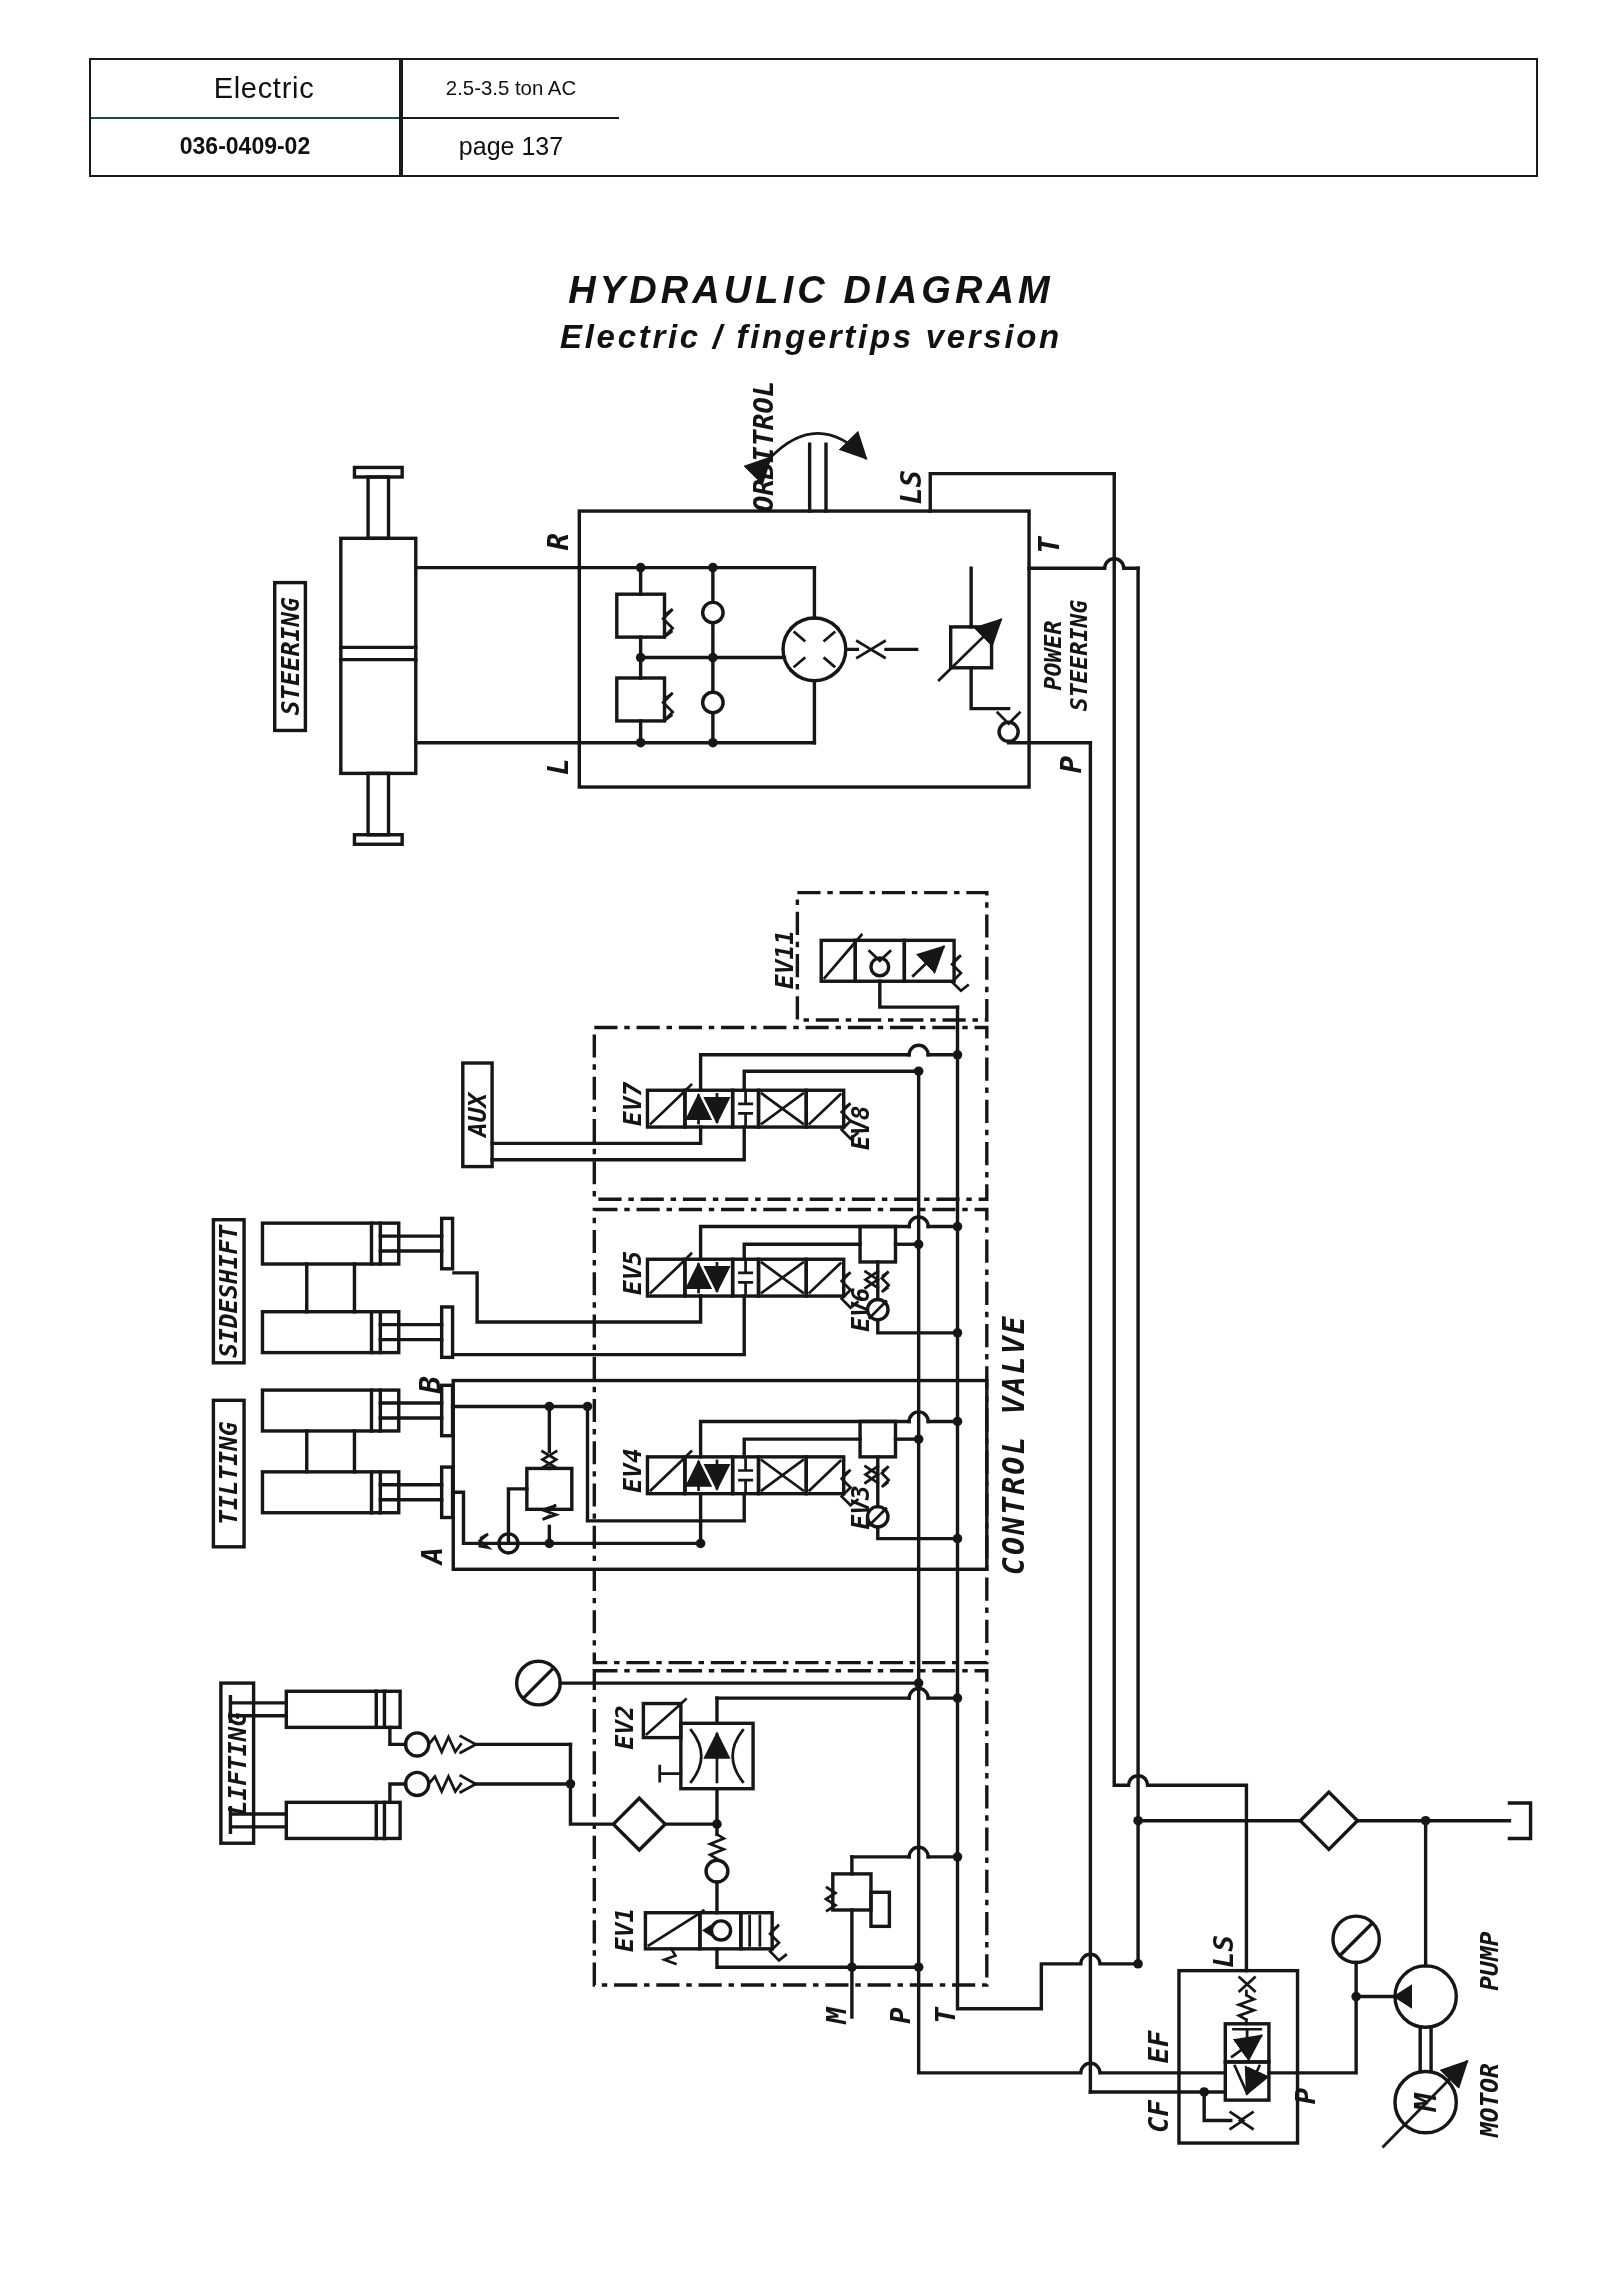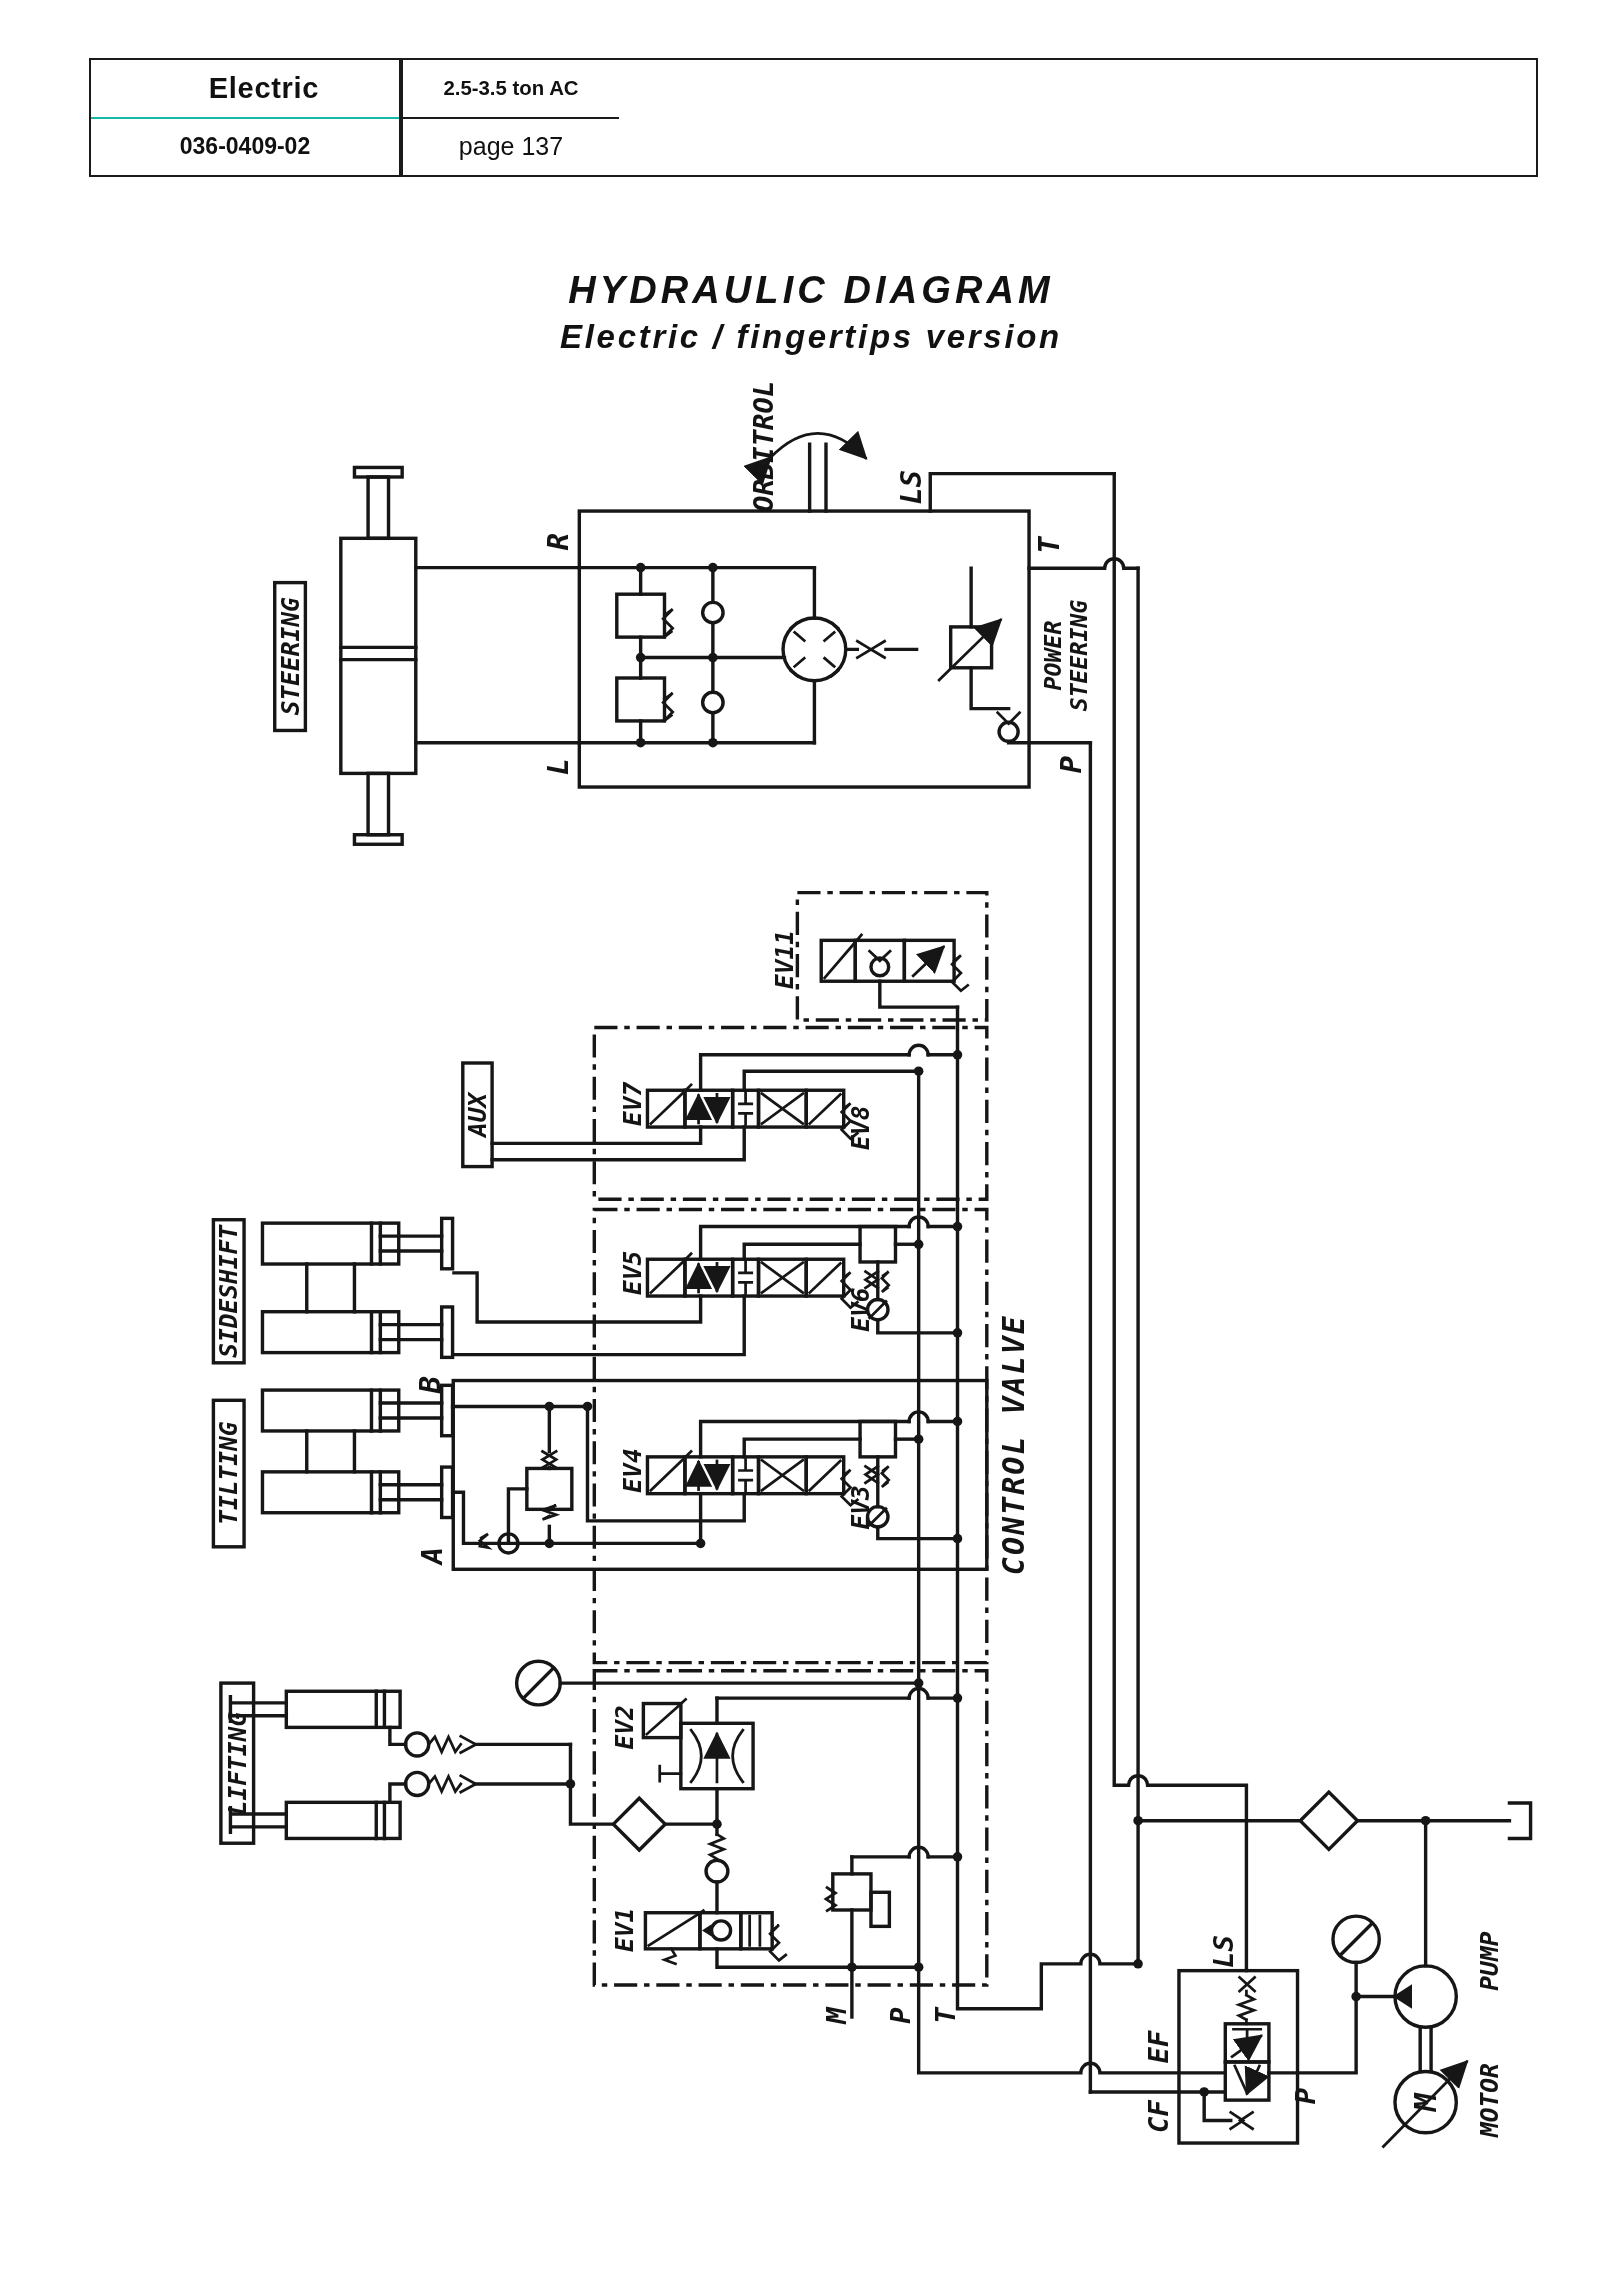--- a/index.html
+++ b/index.html
@@ -4,28 +4,28 @@
 <style>
   html,body{margin:0;padding:0;background:#e8e8e8;}
   .page{position:relative;width:1622px;height:2295px;background:#ffffff;
         font-family:"Liberation Sans",sans-serif;color:#111;overflow:hidden;}
   
   .hdr{position:absolute;left:89px;top:58px;width:1445px;height:115px;
        border:2px solid #1a1a1a;display:flex;}
   .hdr .cell{box-sizing:border-box;}
   .hdr-left{width:310px;border-right:2px solid #1a1a1a;display:flex;flex-direction:column;}
   .hdr-left .top{flex:1;display:flex;align-items:center;justify-content:center;
-       border-bottom:2px solid #14b8a6;font-weight:bold;font-size:29px;letter-spacing:0.7px;padding-left:38px;}
+       border-bottom:2px solid #14532d;font-weight:normal;font-size:29px;letter-spacing:0.7px;padding-left:38px;}
   .hdr-left .bot{flex:1;display:flex;align-items:center;justify-content:center;
        font-weight:bold;font-size:23px;}
   .hdr-mid{flex:1;display:flex;align-items:center;justify-content:center;
        font-weight:bold;font-size:49px;letter-spacing:1.4px;}
   .hdr-right{width:218px;border-left:2px solid #1a1a1a;display:flex;flex-direction:column;}
   .hdr-right .top{flex:1;display:flex;align-items:center;justify-content:center;
-       border-bottom:2px solid #1a1a1a;font-weight:bold;font-size:20.4px;}
+       border-bottom:2px solid #1a1a1a;font-weight:normal;font-size:20.4px;}
   .hdr-right .bot{flex:1;display:flex;align-items:center;justify-content:center;font-size:25px;}
   .doc-title{position:absolute;left:0;top:269px;width:1622px;text-align:center;}
   .doc-title .t1{font-size:38px;font-weight:bold;font-style:italic;letter-spacing:4.1px;}
   .doc-title .t2{font-size:33px;font-weight:bold;font-style:italic;letter-spacing:2.7px;margin-top:5.5px;}
   svg{position:absolute;left:0;top:0;}
   svg *{vector-effect:none;}
   .w{stroke:#161616;stroke-width:5;fill:none;stroke-linecap:square;}
   .w2{stroke:#161616;stroke-width:4;fill:none;stroke-linecap:square;}
   .bx{stroke:#161616;stroke-width:5;fill:none;}
   .dd{stroke:#161616;stroke-width:5;fill:none;stroke-dasharray:34 10 8 10;}

